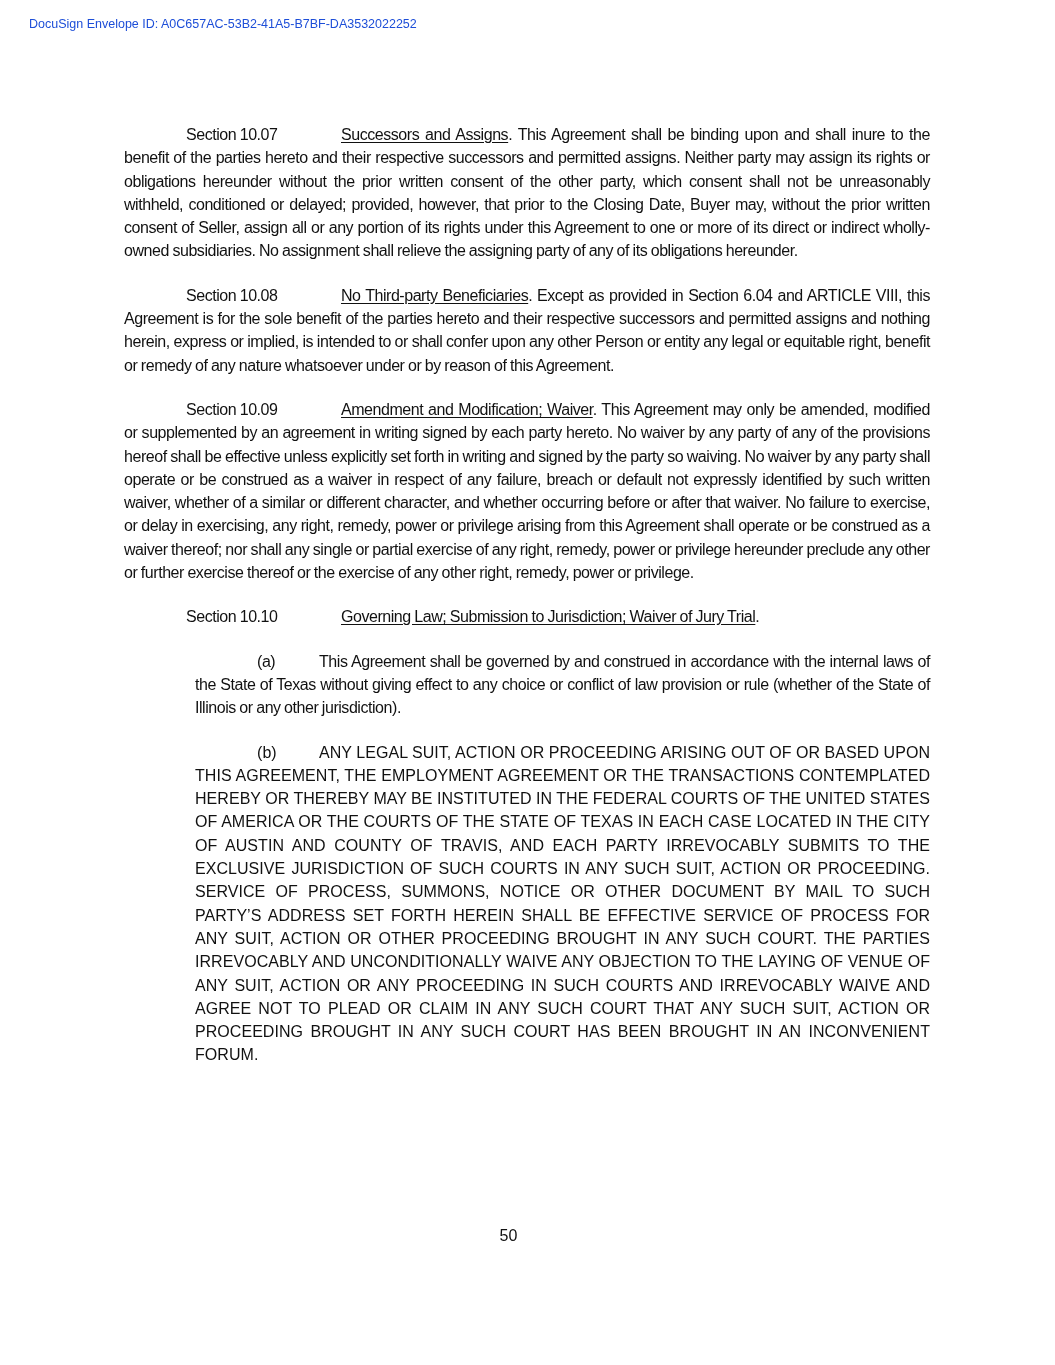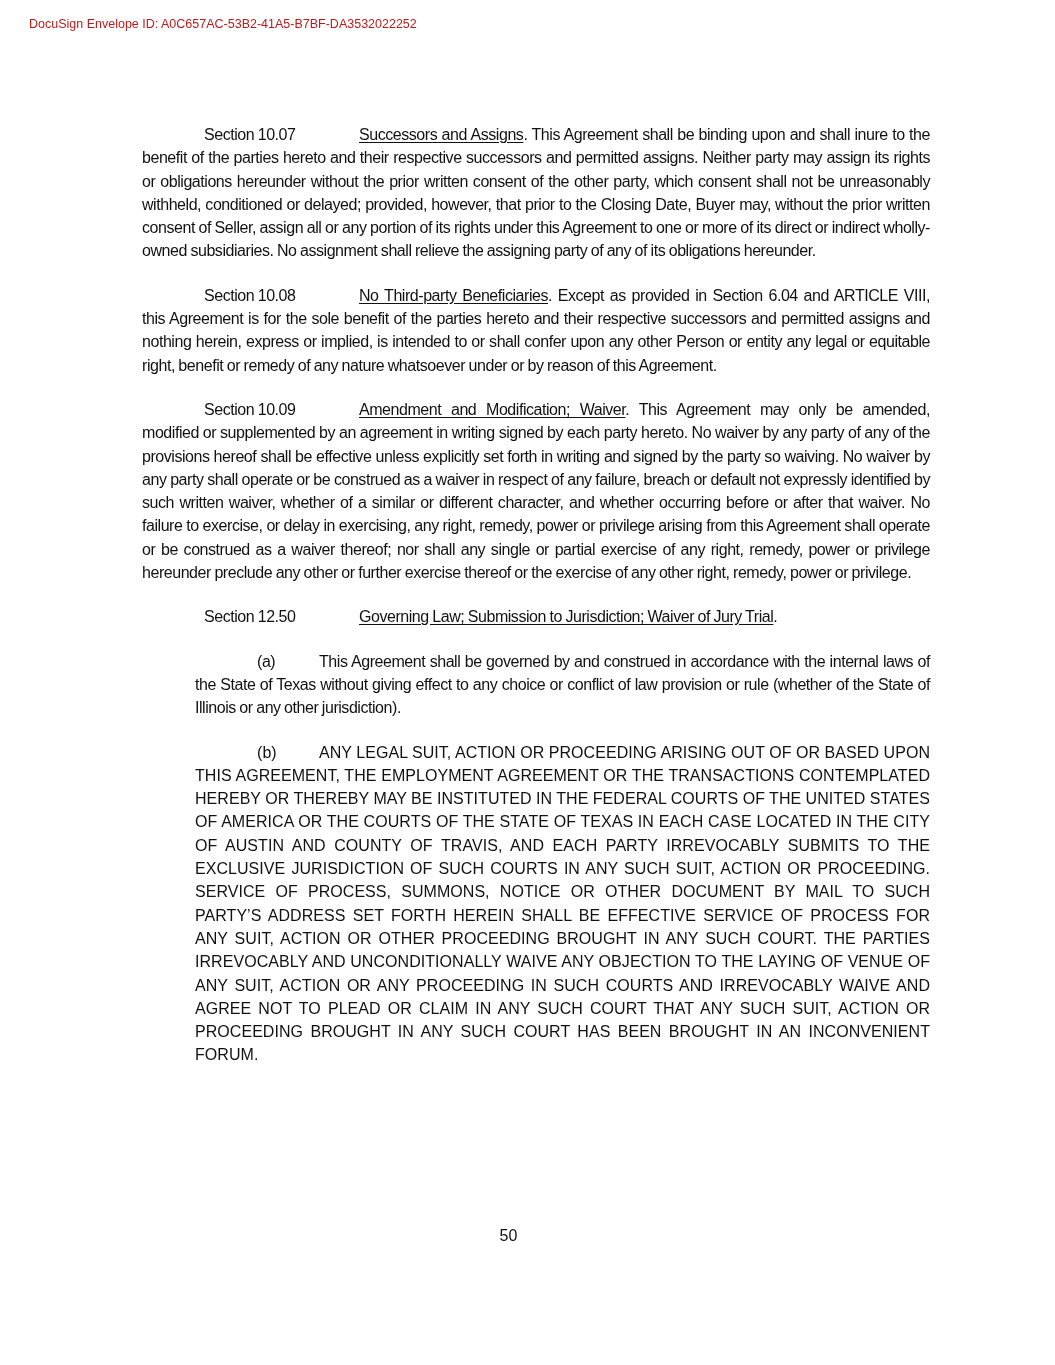--- a/index.html
+++ b/index.html
@@ -1,28 +1,28 @@
 <!DOCTYPE html>
 <html><head>
 <meta charset="utf-8">
 <style>
   html, body { margin: 0; padding: 0; background: #ffffff; }
   body { width: 1055px; height: 1365px; position: relative; overflow: hidden; color: #111; }
   .envelope {
     position: absolute; left: 29px; top: 17px;
-    font-family: "Liberation Sans", sans-serif; font-size: 12.5px; color: #b91c1c;
+    font-family: "Liberation Sans", sans-serif; font-size: 12.5px; color: #1d4ed8;
   }
   .page {
     position: absolute; left: 124px; top: 123px; width: 806px;
     font-family: "Liberation Sans", sans-serif; font-size: 16px; line-height: 23.3px;
     letter-spacing: -0.45px; word-spacing: -0.5px;
   }
   p { margin: 0; text-align: justify; text-align-last: left; }
   .para { margin-bottom: 21px; }
-  .indent-first { text-indent: 62px; margin-left: 18px; }
+  .indent-first { text-indent: 62px; }
   .sec-num { display: inline-block; width: 155px; text-indent: 0; }
   .heading { text-decoration: underline; text-underline-offset: 2px; }
   .sub { margin-left: 63px; }
   .sub .sub-num { display: inline-block; width: 62px; }
   .sub-p { text-indent: 62px; margin-left: 8px; }
   .caps { letter-spacing: 0.05px; }
   .pagenum {
     position: absolute; left: 0; width: 1017px; top: 1227px; text-align: center;
     font-family: "Liberation Sans", sans-serif; font-size: 16px;
   }
@@ -33,21 +33,21 @@
 <div class="envelope">DocuSign Envelope ID: A0C657AC-53B2-41A5-B7BF-DA3532022252</div>
 
 <div class="page">
 
   <p class="para indent-first"><span class="sec-num">Section 10.07</span><span class="heading">Successors and Assigns</span><span>. This Agreement shall be binding upon and shall inure to the benefit of the parties hereto and their respective successors and permitted assigns. Neither party may assign its rights or obligations hereunder without the prior written consent of the other party, which consent shall not be unreasonably withheld, conditioned or delayed; provided, however, that prior to the Closing Date, Buyer may, without the prior written consent of Seller, assign all or any portion of its rights under this Agreement to one or more of its direct or indirect wholly-owned subsidiaries. No assignment shall relieve the assigning party of any of its obligations hereunder.</span></p>
 
   <p class="para indent-first"><span class="sec-num">Section 10.08</span><span class="heading">No Third-party Beneficiaries</span><span>. Except as provided in Section 6.04 and ARTICLE VIII, this Agreement is for the sole benefit of the parties hereto and their respective successors and permitted assigns and nothing herein, express or implied, is intended to or shall confer upon any other Person or entity any legal or equitable right, benefit or remedy of any nature whatsoever under or by reason of this Agreement.</span></p>
 
   <p class="para indent-first"><span class="sec-num">Section 10.09</span><span class="heading">Amendment and Modification; Waiver</span><span>. This Agreement may only be amended, modified or supplemented by an agreement in writing signed by each party hereto. No waiver by any party of any of the provisions hereof shall be effective unless explicitly set forth in writing and signed by the party so waiving. No waiver by any party shall operate or be construed as a waiver in respect of any failure, breach or default not expressly identified by such written waiver, whether of a similar or different character, and whether occurring before or after that waiver. No failure to exercise, or delay in exercising, any right, remedy, power or privilege arising from this Agreement shall operate or be construed as a waiver thereof; nor shall any single or partial exercise of any right, remedy, power or privilege hereunder preclude any other or further exercise thereof or the exercise of any other right, remedy, power or privilege.</span></p>
 
-  <p class="para indent-first"><span class="sec-num">Section 12.50</span><span class="heading">Governing Law; Submission to Jurisdiction; Waiver of Jury Trial</span><span>.</span></p>
+  <p class="para indent-first"><span class="sec-num">Section 10.10</span><span class="heading">Governing Law; Submission to Jurisdiction; Waiver of Jury Trial</span><span>.</span></p>
 
   <div class="sub">
     <p class="para sub-p"><span class="sub-num" style="text-indent:0">(a)</span><span>This Agreement shall be governed by and construed in accordance with the internal laws of the State of Texas without giving effect to any choice or conflict of law provision or rule (whether of the State of Illinois or any other jurisdiction).</span></p>
   </div>
 
   <div class="sub">
     <p class="para sub-p caps"><span class="sub-num" style="text-indent:0">(b)</span><span>ANY LEGAL SUIT, ACTION OR PROCEEDING ARISING OUT OF OR BASED UPON THIS AGREEMENT, THE EMPLOYMENT AGREEMENT OR THE TRANSACTIONS CONTEMPLATED HEREBY OR THEREBY MAY BE INSTITUTED IN THE FEDERAL COURTS OF THE UNITED STATES OF AMERICA OR THE COURTS OF THE STATE OF TEXAS IN EACH CASE LOCATED IN THE CITY OF AUSTIN AND COUNTY OF TRAVIS, AND EACH PARTY IRREVOCABLY SUBMITS TO THE EXCLUSIVE JURISDICTION OF SUCH COURTS IN ANY SUCH SUIT, ACTION OR PROCEEDING. SERVICE OF PROCESS, SUMMONS, NOTICE OR OTHER DOCUMENT BY MAIL TO SUCH PARTY’S ADDRESS SET FORTH HEREIN SHALL BE EFFECTIVE SERVICE OF PROCESS FOR ANY SUIT, ACTION OR OTHER PROCEEDING BROUGHT IN ANY SUCH COURT. THE PARTIES IRREVOCABLY AND UNCONDITIONALLY WAIVE ANY OBJECTION TO THE LAYING OF VENUE OF ANY SUIT, ACTION OR ANY PROCEEDING IN SUCH COURTS AND IRREVOCABLY WAIVE AND AGREE NOT TO PLEAD OR CLAIM IN ANY SUCH COURT THAT ANY SUCH SUIT, ACTION OR PROCEEDING BROUGHT IN ANY SUCH COURT HAS BEEN BROUGHT IN AN INCONVENIENT FORUM.</span></p>
   </div>
 
 </div>

